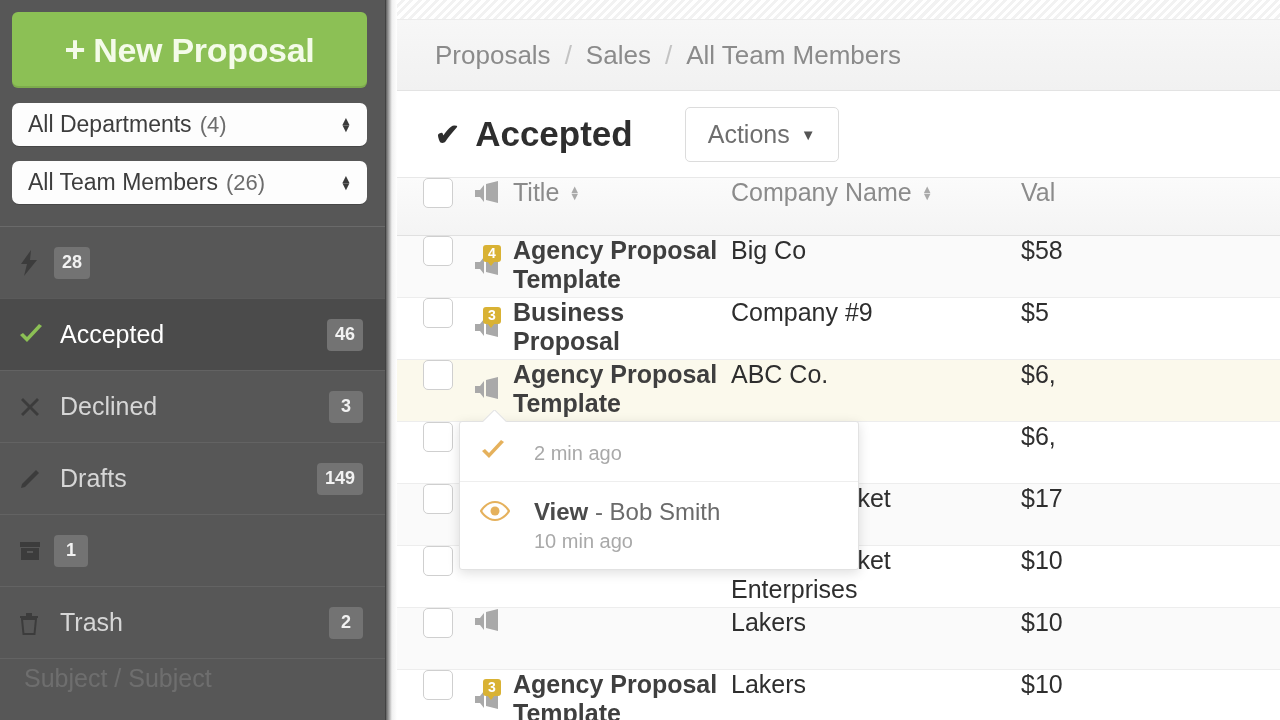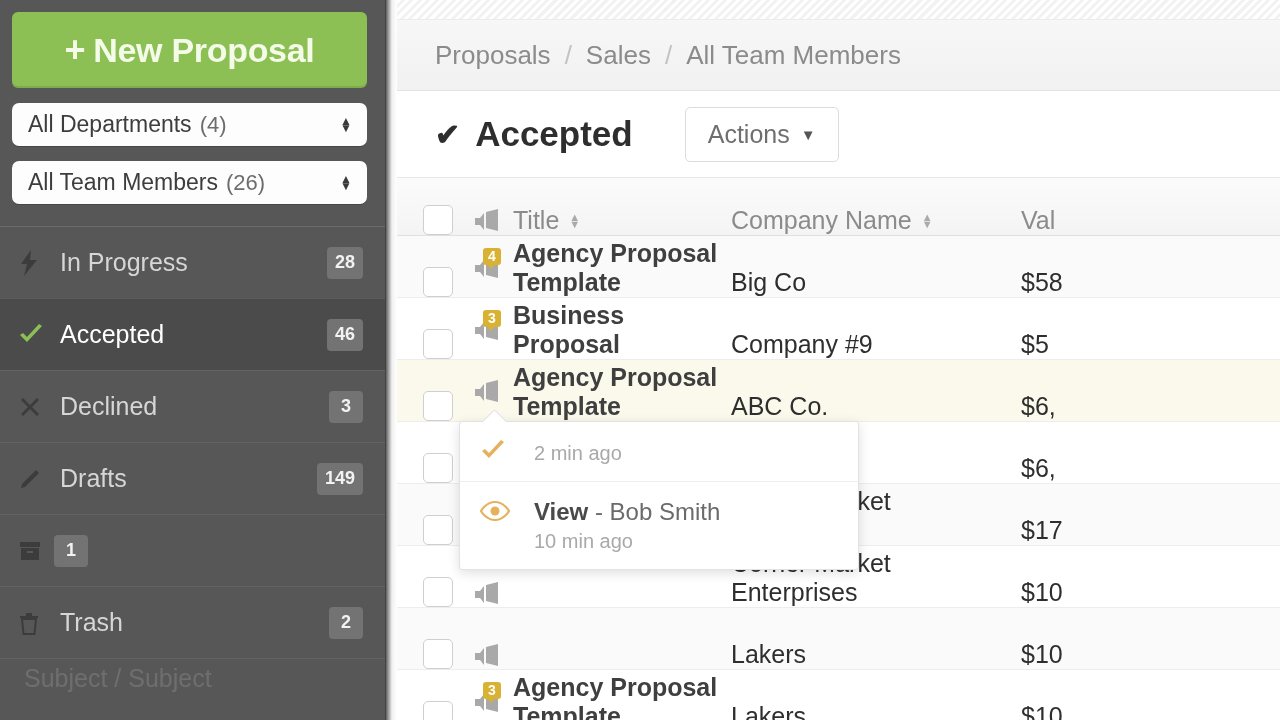--- a/index.html
+++ b/index.html
@@ -128,21 +128,21 @@
     padding:12px 22px;
     font-size:25px;
     color:#6f6f6f;
     display:flex; align-items:center;
     cursor:pointer;
   }
   #actions-btn .caret { margin-left:11px; font-size:15px; color:#555; }
 
   
   .t-row {
-    display:flex; align-items:flex-end;
+    display:flex; align-items:flex-start;
     height:62px;
     border-bottom:1px solid #ededed;
     padding-left:26px;
   }
   .t-head {
     background:linear-gradient(to bottom,#fbfbfb,#f4f4f4);
     color:#8b8b8b;
     font-size:25px;
     height:58px;
     border-bottom:1px solid #e0e0e0;
@@ -248,21 +248,20 @@
         </span>
     </div>
 
     <div class="nav-list" id="nav-list">
         <div class="nav-item">
           <span class="nav-icon">
             <svg width="22" height="26" viewBox="0 0 22 26">
               <path d="M13 0 L3 14 L9 14 L6 26 L19 10 L12 10 Z" fill="#3c3c3c"></path>
             </svg>
           </span>
-          <span class="nav-label">In Progress</span>
           <span class="nav-badge">28</span>
         </div>
         <div class="nav-item active">
           <span class="nav-icon">
             <svg width="26" height="22" viewBox="0 0 26 22">
               <path d="M2 11 L9 18 L24 2 L21 0 L9 13 L5 9 Z" fill="#8cc055"></path>
             </svg>
           </span>
           <span class="nav-label">Accepted</span>
           <span class="nav-badge">46</span>

